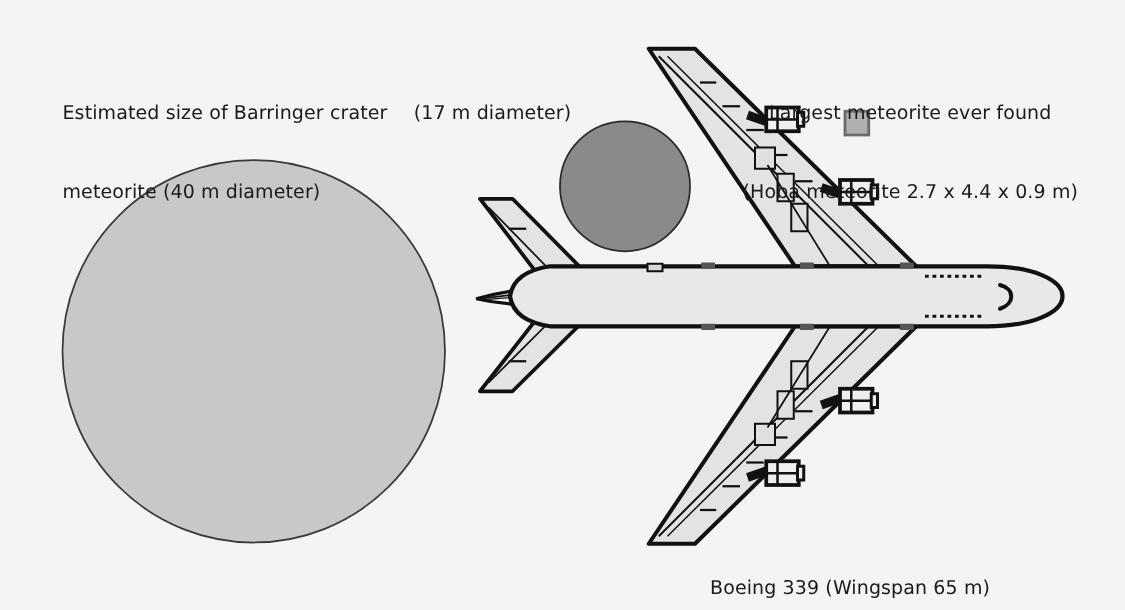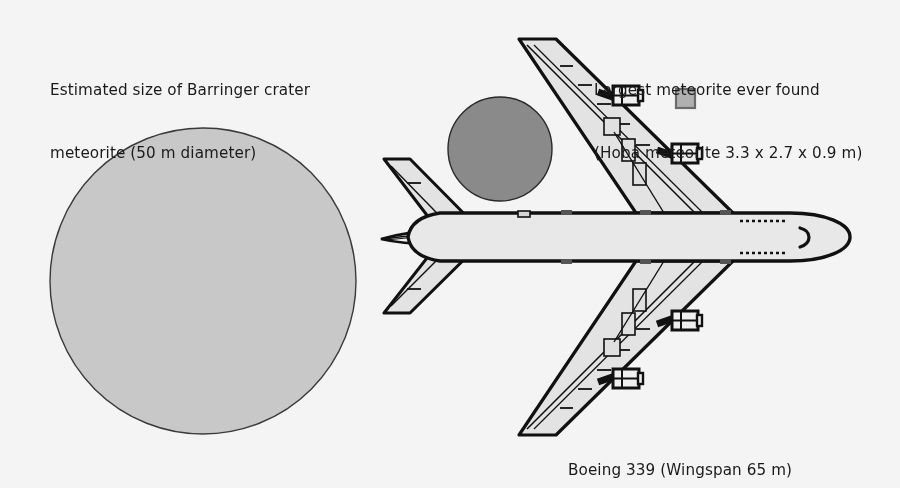--- a/index.html
+++ b/index.html
@@ -30,21 +30,21 @@
     position: absolute;
     font-family: "DejaVu Sans", sans-serif;
     font-size: 15.2px;
     line-height: 21px;
     color: #1a1a1a;
     white-space: pre;
     letter-spacing: 0.1px;
   }
   #cap-barringer { left: 50px; top: 38px; }
   #cap-chelyabinsk { left: 331px; top: 38px; }
-  #cap-hoba { left: 594px; top: 38px; }
+  #cap-hoba { left: 594px; top: 38px; text-align: center; }
   #cap-boeing { left: 568px; top: 418px; }
 </style>
 </head>
 <body style="background: rgb(244, 244, 244);">
 
 <div id="scene" style="background: rgb(244, 244, 244);">
 
   <svg width="900" height="488" viewBox="0 0 900 488">
 
     <circle id="barringer-circle" cx="203" cy="281" r="153" fill="#c8c8c8" stroke="#3a3a3a" stroke-width="1.4"></circle>
@@ -152,28 +152,29 @@
       <rect x="640" y="259" width="11" height="5" fill="#555555"></rect>
       <rect x="720" y="259" width="11" height="5" fill="#555555"></rect>
 
       <rect x="518" y="211" width="12" height="6" fill="#d6d6d6" stroke="#111111" stroke-width="1.6"></rect>
 
     </g>
   </svg>
 
   <div class="caption" id="cap-barringer">
     <div>Estimated size of Barringer crater</div>
-    <div>meteorite (50 m diameter)</div>
+    <div>meteorite (40 m diameter)</div>
   </div>
 
   <div class="caption" id="cap-chelyabinsk">
+    <div>(17 m diameter)</div>
   </div>
 
   <div class="caption" id="cap-hoba">
     <div>Largest meteorite ever found</div>
-    <div>(Hoba meteorite 3.3 x 2.7 x 0.9 m)</div>
+    <div>(Hoba meteorite 2.7 x 4.4 x 0.9 m)</div>
   </div>
 
   <div class="caption" id="cap-boeing">
     <div>Boeing 339 (Wingspan 65 m)</div>
   </div>
 
 </div>
 
 </body></html>

